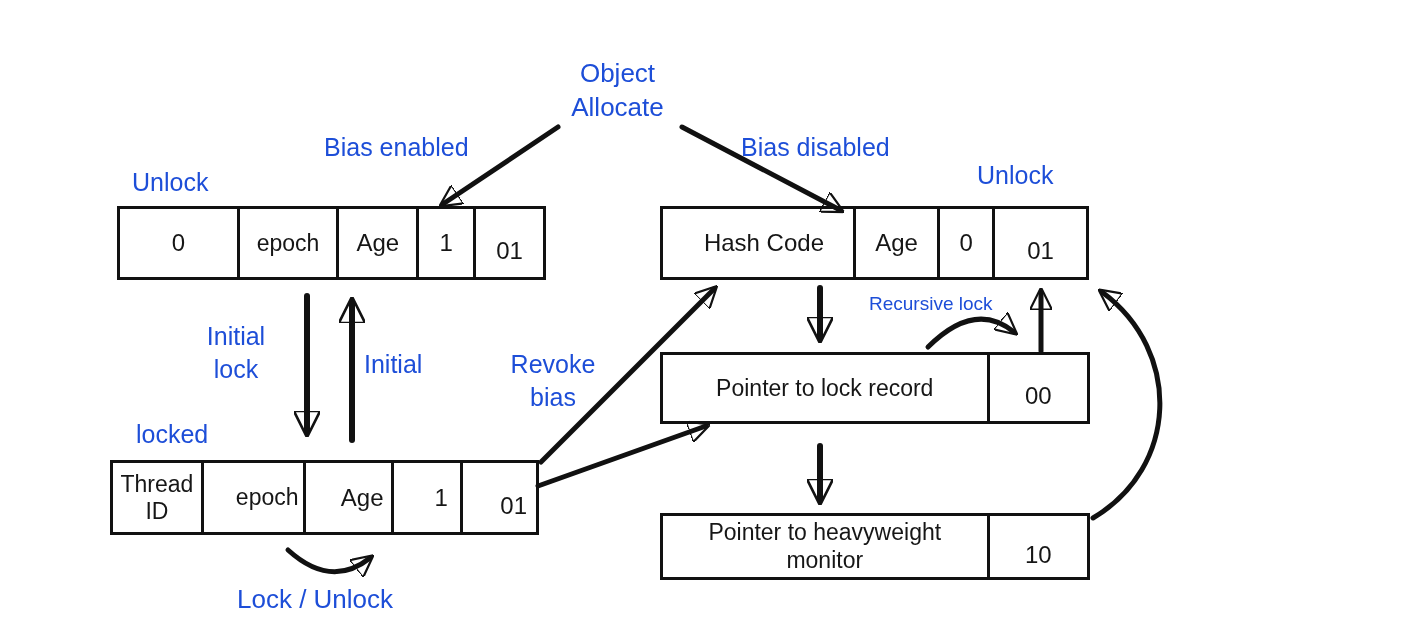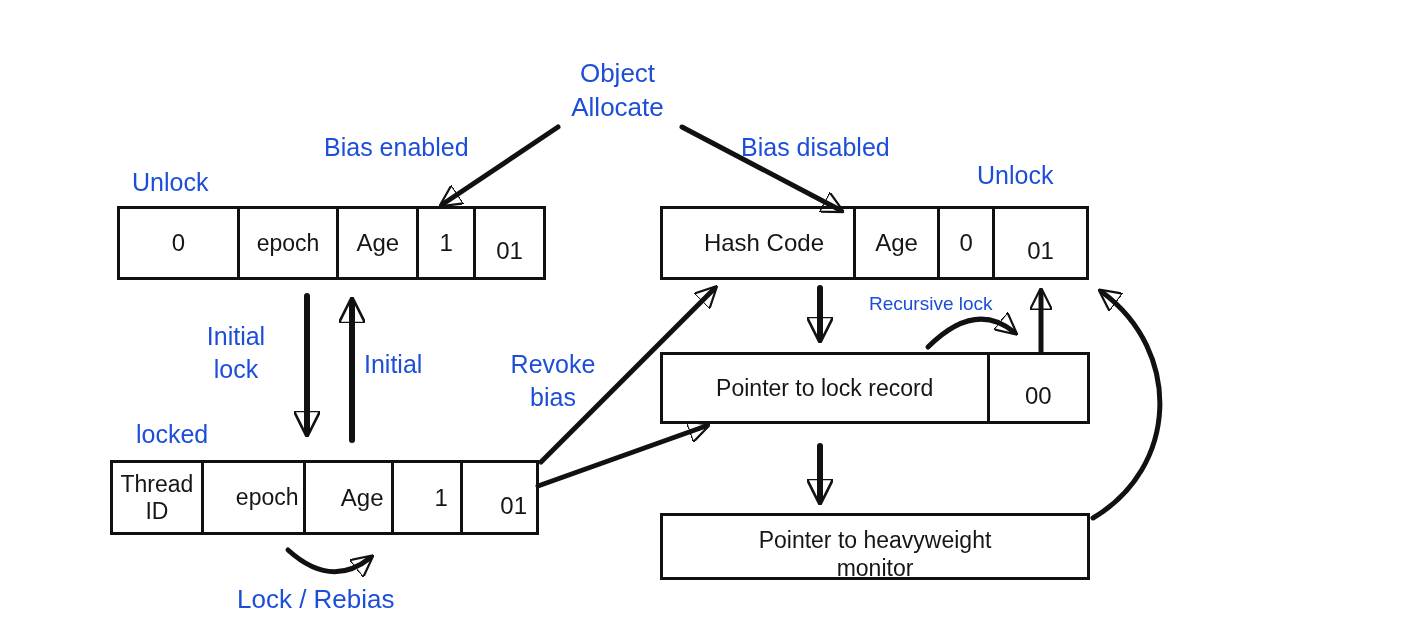--- a/index.html
+++ b/index.html
@@ -78,21 +78,21 @@
   <div class="lbl lbl-bias-disabled">Bias disabled</div>
   <div class="lbl lbl-unlock-left">Unlock</div>
   <div class="lbl lbl-unlock-right">Unlock</div>
   <div class="lbl center lbl-initial-lock">Initial
 lock</div>
   <div class="lbl lbl-rebias">Initial</div>
   <div class="lbl center lbl-revoke-bias">Revoke
 bias</div>
   <div class="lbl lbl-locked">locked</div>
   <div class="lbl lbl-recursive-lock">Recursive lock</div>
-  <div class="lbl lbl-lock-unlock">Lock / Rebias</div>
+  <div class="lbl lbl-lock-unlock">Lock / Unlock</div>
 
   <div class="wordbox box-a">
     <div class="cell">0</div>
     <div class="cell">epoch</div>
     <div class="cell">Age</div>
     <div class="cell">1</div>
     <div class="cell">01</div>
   </div>
 
   <div class="wordbox box-b">
@@ -112,20 +112,21 @@
   </div>
 
   <div class="wordbox box-d">
     <div class="cell">Pointer to lock record</div>
     <div class="cell">00</div>
   </div>
 
   <div class="wordbox box-e">
     <div class="cell">Pointer to heavyweight
 monitor</div>
+    <div class="cell">10</div>
   </div>
 
   <svg class="arrows" width="1406" height="638" viewBox="0 0 1406 638">
     <defs>
       <marker id="ah" viewBox="0 0 10 10" refX="8" refY="5" markerWidth="4.4" markerHeight="4.4" orient="auto-start-reverse">
         <path d="M0,0 L10,5 L0,10 Z" fill="#111" stroke="none"></path>
       </marker>
     </defs>
     <path d="M558,127 L443,204" stroke-width="5" marker-end="url(#ah)"></path>
     <path d="M682,127 L840,210" stroke-width="5" marker-end="url(#ah)"></path>

